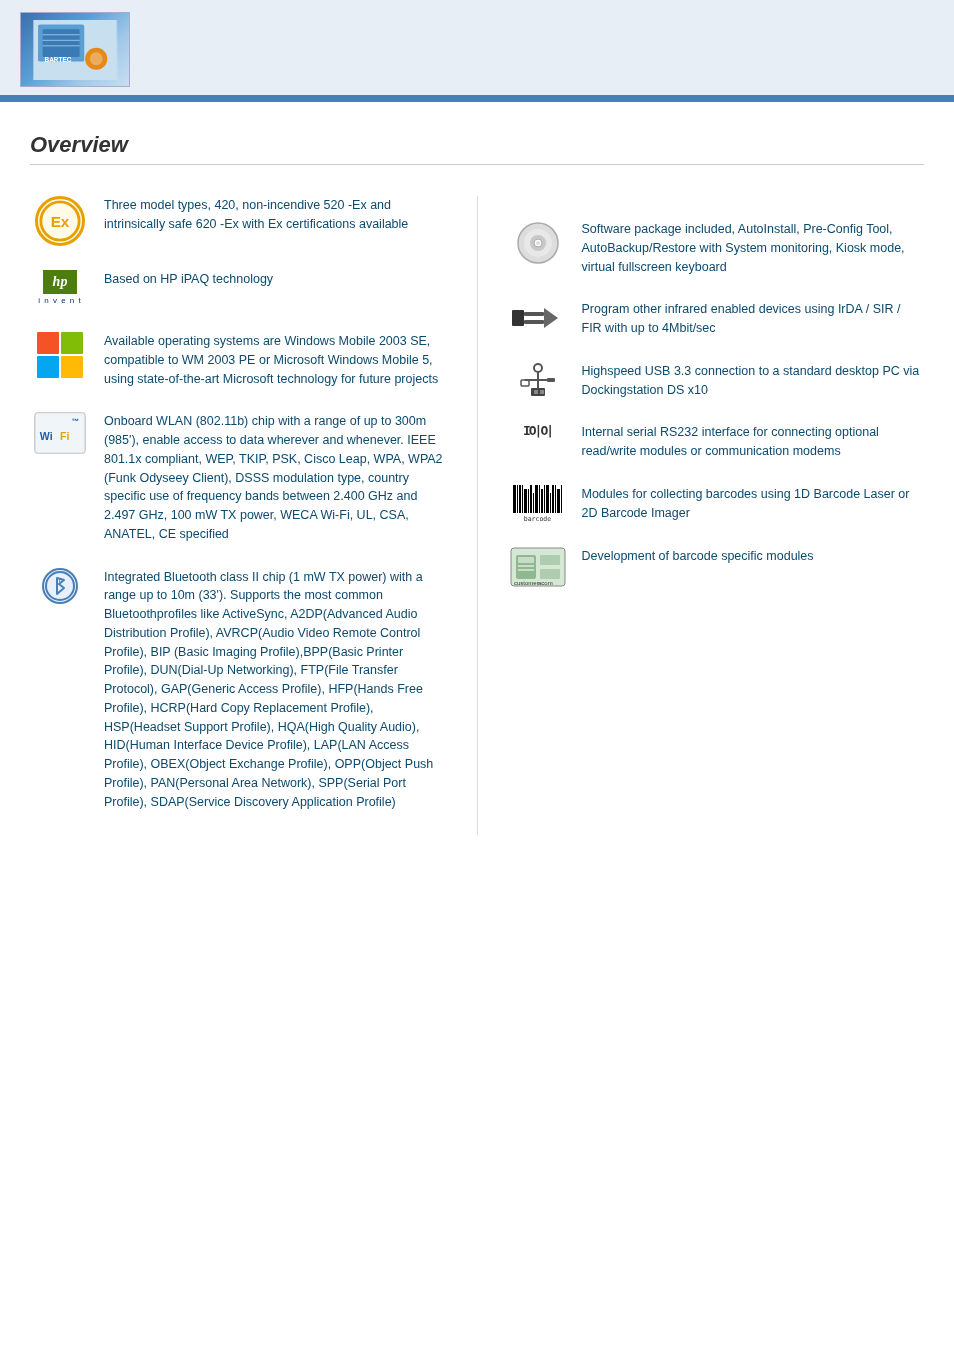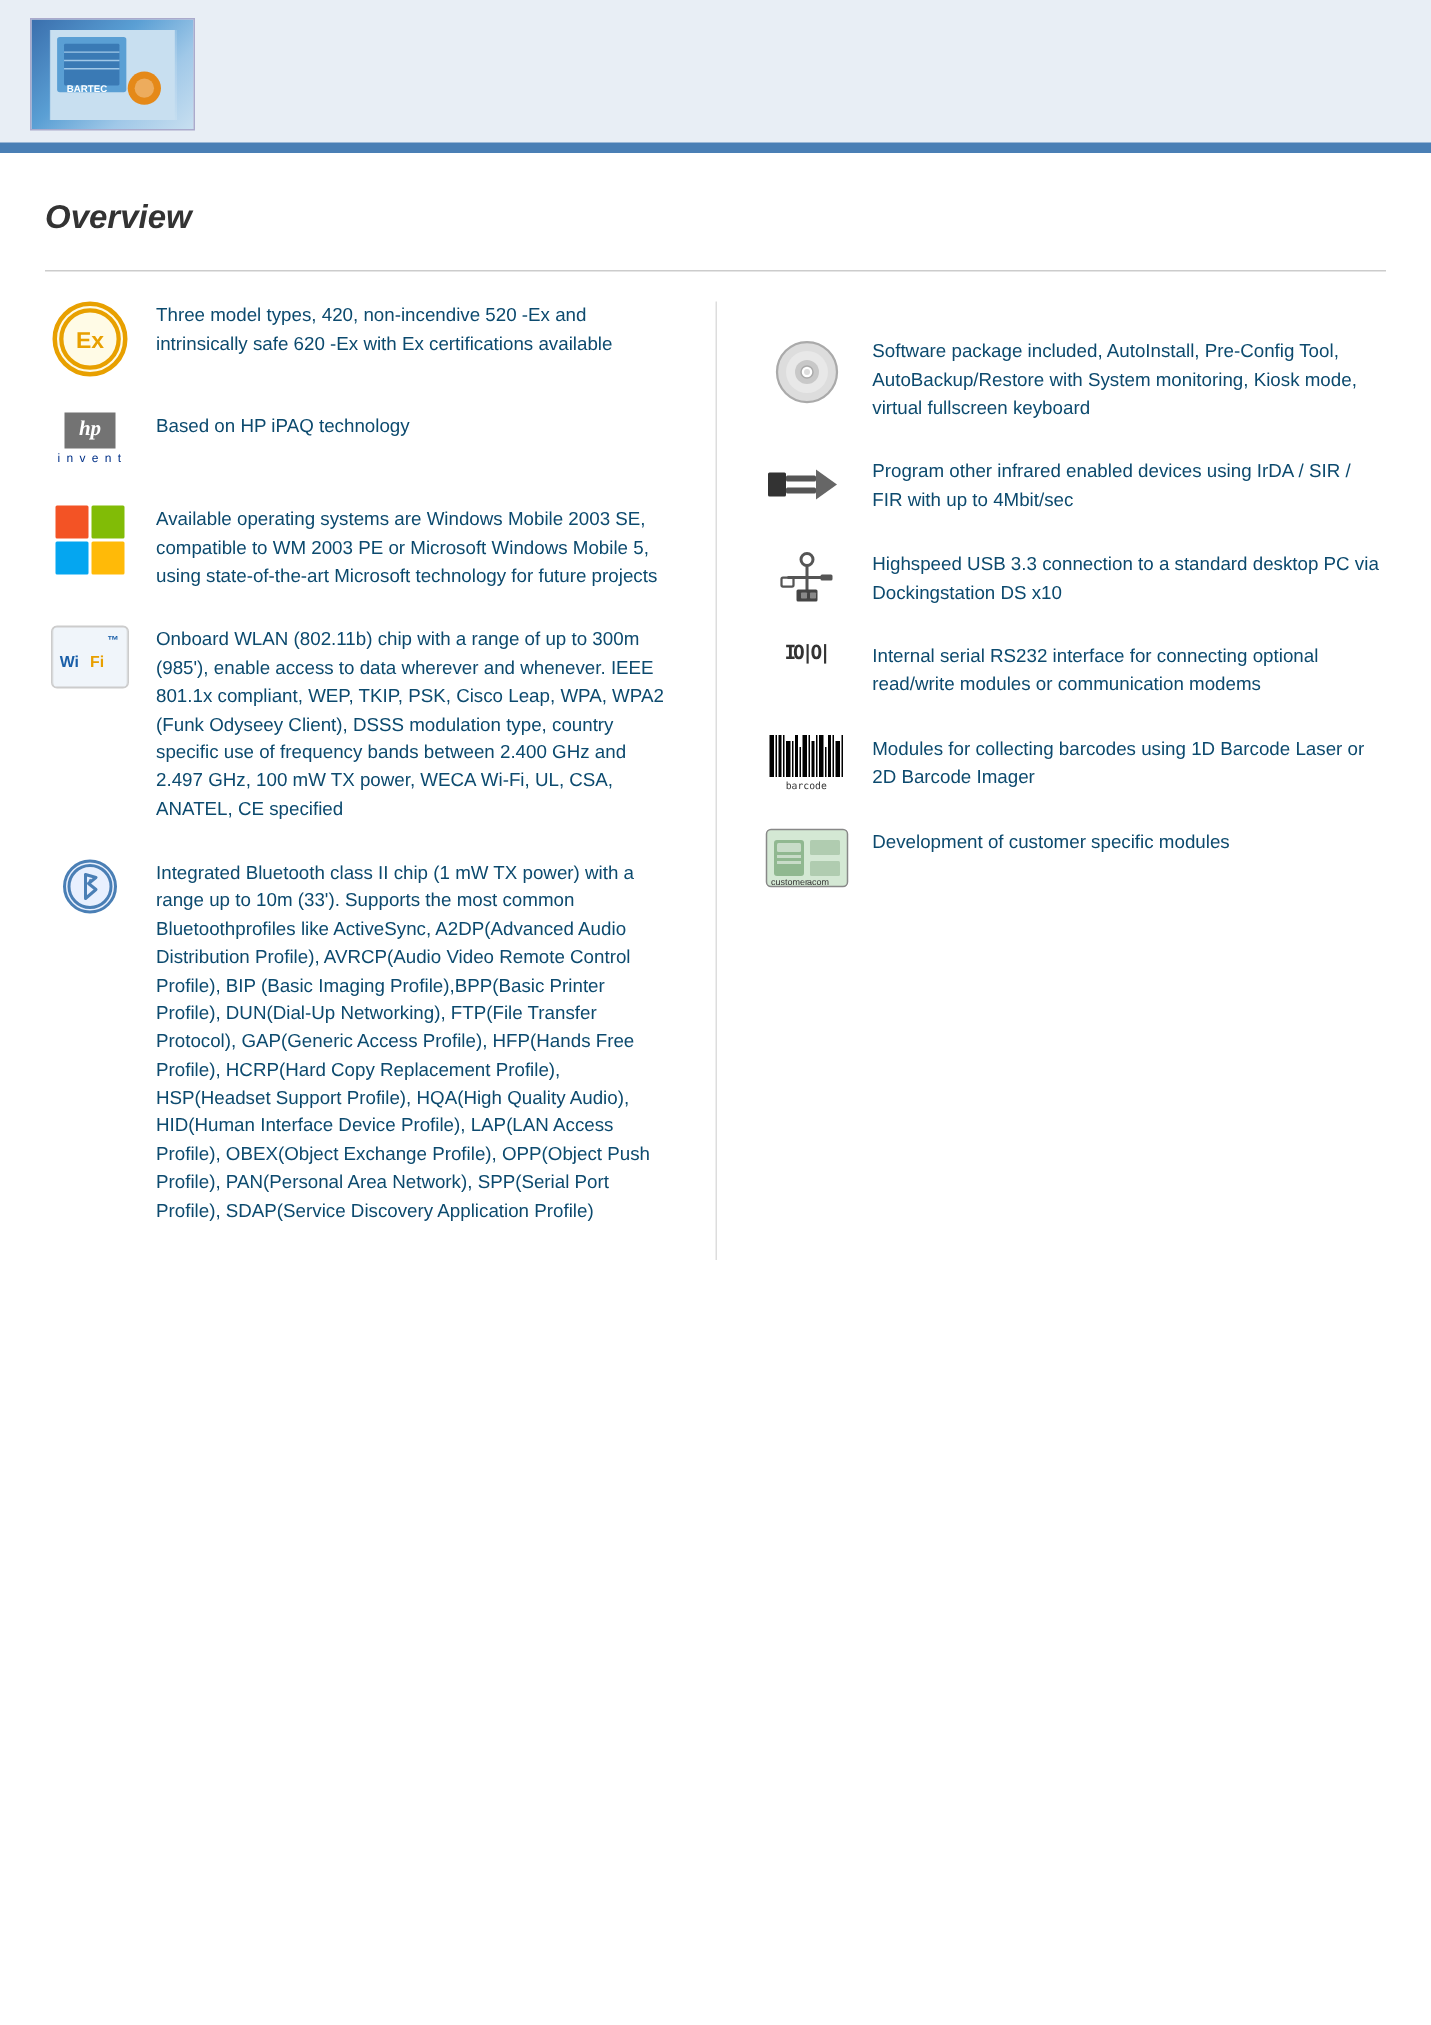--- a/index.html
+++ b/index.html
@@ -51,23 +51,23 @@
     
     .main-content {
       padding: 30px 30px 20px 30px;
     }
 
     .overview-title {
       font-size: 22px;
       font-style: italic;
       font-weight: bold;
       color: #333;
-      margin-bottom: 20px;
+      margin-bottom: 31px;
       border-bottom: 1px solid #ccc;
-      padding-bottom: 22px;
+      padding-bottom: 6px;
     }
 
     
     .two-col {
       display: flex;
       gap: 0;
     }
 
     .left-col {
       flex: 1;
@@ -120,21 +120,21 @@
     }
 
     .icon-hp {
       width: 52px;
       height: 38px;
       display: flex;
       flex-direction: column;
       align-items: center;
     }
     .icon-hp-top {
-      background: #737373;
+      background: #4d7c0f;
       color: #fff;
       font-size: 14px;
       font-weight: bold;
       padding: 4px 10px;
       font-style: italic;
       font-family: serif;
     }
     .icon-hp-bottom {
       font-size: 8px;
       color: #003087;
@@ -407,20 +407,20 @@
             <rect x="8" y="10" width="16" height="6" fill="#fff" opacity="0.5" rx="1"></rect>
             <rect x="8" y="18" width="16" height="2" fill="#fff" opacity="0.5"></rect>
             <rect x="8" y="22" width="16" height="2" fill="#fff" opacity="0.5"></rect>
 
             <rect x="30" y="8" width="20" height="10" fill="#b0ccb0" rx="1"></rect>
             <rect x="30" y="22" width="20" height="10" fill="#b0ccb0" rx="1"></rect>
             <text x="4" y="38" font-size="6" fill="#333" font-family="Arial">customer</text>
             <text x="28" y="38" font-size="6" fill="#333" font-family="Arial">acom</text>
           </svg>
         </div>
-        <div class="feature-text">Development of customer specific modules</div>
+        <div class="feature-text">Development of barcode specific modules</div>
       </div>
 
     </div>
 
   </div>
 
 </div>
 
 </body></html>

